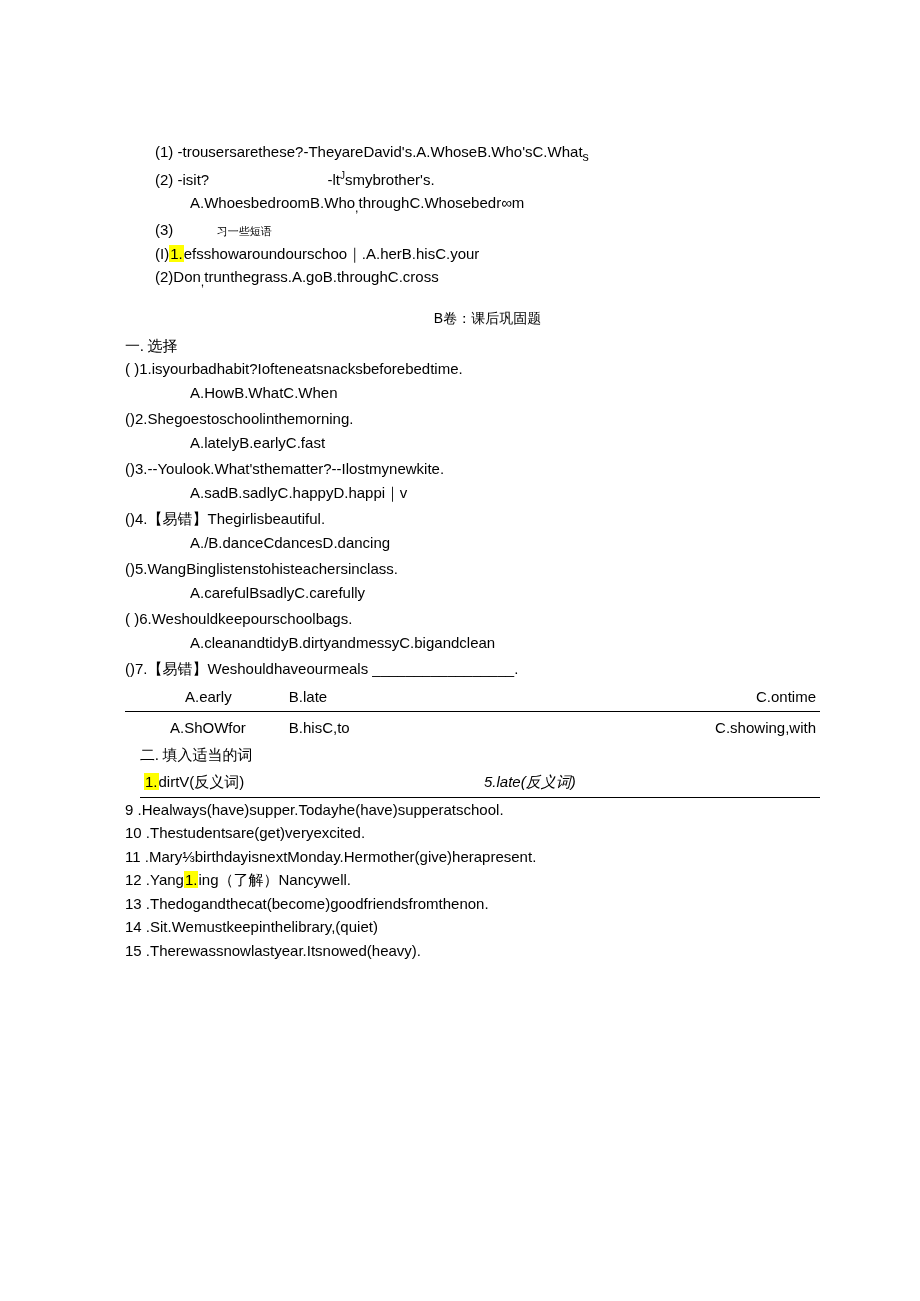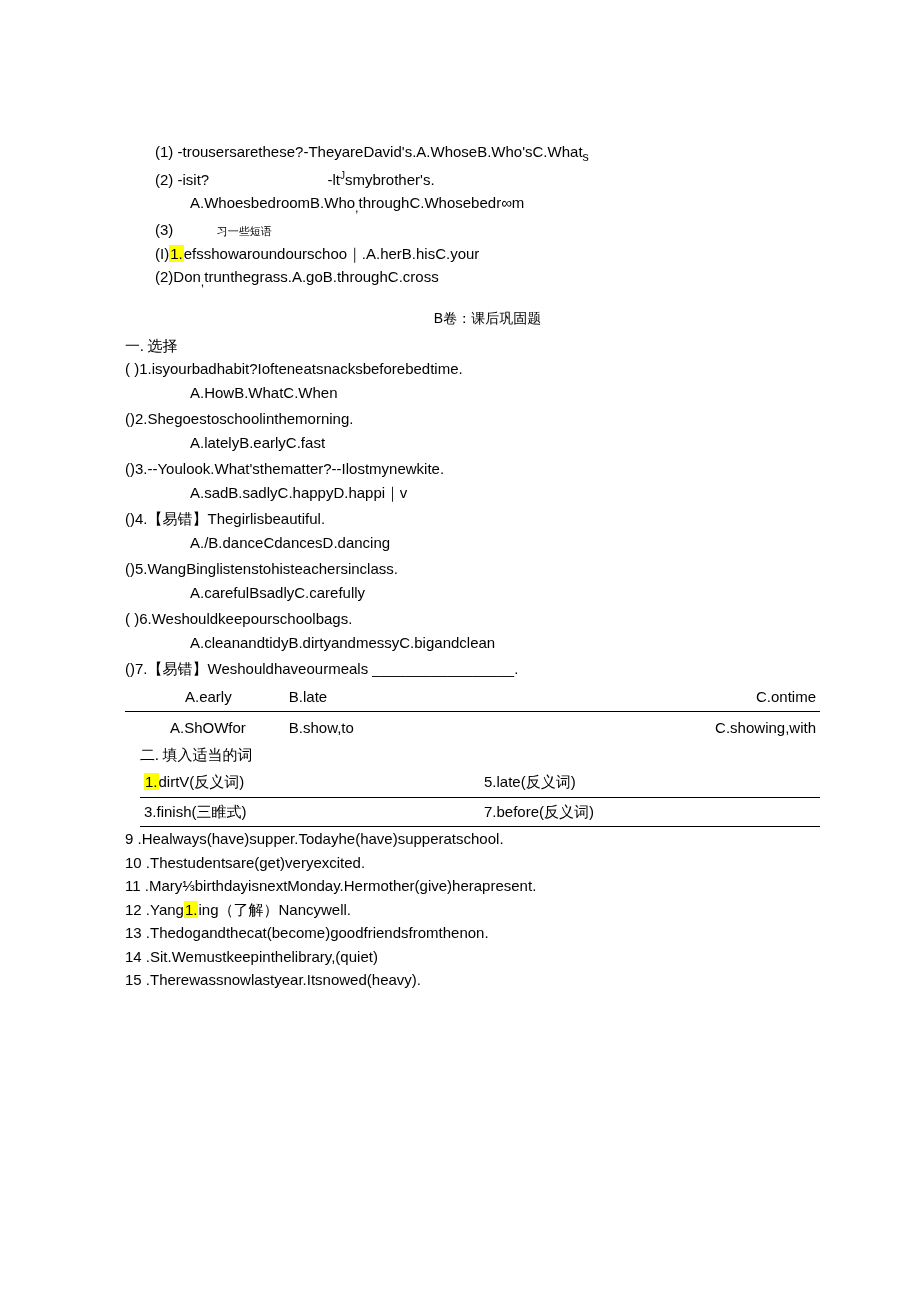--- a/index.html
+++ b/index.html
@@ -46,21 +46,21 @@
     border-bottom: 1px solid #000;
     padding: 3px 4px;
     vertical-align: bottom;
     font-size: 15px;
   }
   .noborder td { border-bottom: none; }
   .col1 { width: 23%; }
   .col2 { width: 21%; }
   .col3 { width: 56%; text-align: right; }
   .pair-left { width: 50%; }
-  .pair-right { width: 50%; }
+  .pair-right { width: 50%; font-style: italic; }
 </style>
 </head>
 <body>
 
 <div class="line"><span>(1)   -trousersarethese?-TheyareDavid's.A.WhoseB.Who'sC.What</span><sub>s</sub></div>
 
 <div class="line">
   <span>(2)   -isit?</span>
   <span style="display:inline-block;width:110px"></span>
   <span>-lt</span><sup style="font-size:10px">J</sup><span>smybrother's.</span>
@@ -112,37 +112,33 @@
     <td class="col1" style="padding-left:60px">A.early</td>
     <td class="col2">B.late</td>
     <td class="col3">C.ontime</td>
   </tr>
 </tbody>
   </table>
 <table class="noborder" style="margin-left:-30px; width:calc(100% + 30px)">
   <tbody>
       <tr>
     <td class="col1" style="padding-left:45px">A.ShOWfor</td>
-    <td class="col2">B.show,to</td>
+    <td class="col2">B.hisC,to</td>
     <td class="col3">C.showing,with</td>
   </tr>
 </tbody>
   </table>
 
 <div class="line section-head" style="margin-left:-15px">二. 填入适当的词</div>
 
 <table style="margin-left:-15px; width:calc(100% + 15px)">
   <tbody>
       <tr>
     <td class="pair-left"><span class="hl">1.</span><span>dirtV(反义词)</span></td>
     <td class="pair-right">5.late(反义词)</td>
-  </tr>
-  <tr>
-    <td class="pair-left">3.finish(三睢式)</td>
-    <td class="pair-right">7.before(反义词)</td>
   </tr>
 </tbody>
   </table>
 
 <div class="line" style="margin-left:-30px">9    .Healways(have)supper.Todayhe(have)supperatschool.</div>
 <div class="line" style="margin-left:-30px">10    .Thestudentsare(get)veryexcited.</div>
 <div class="line" style="margin-left:-30px">11    .Mary⅓birthdayisnextMonday.Hermother(give)herapresent.</div>
 <div class="line" style="margin-left:-30px">
   <span>12    .Yang</span><span class="hl">1.</span><span>ing（了解）Nancywell.</span>
 </div>

